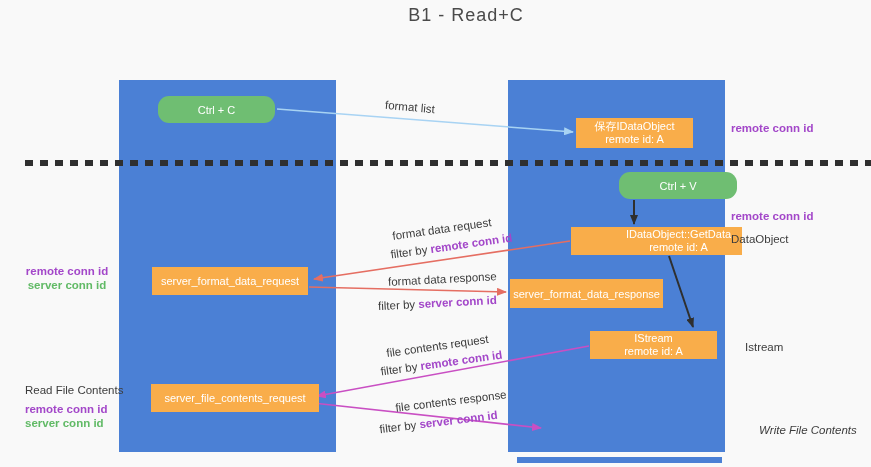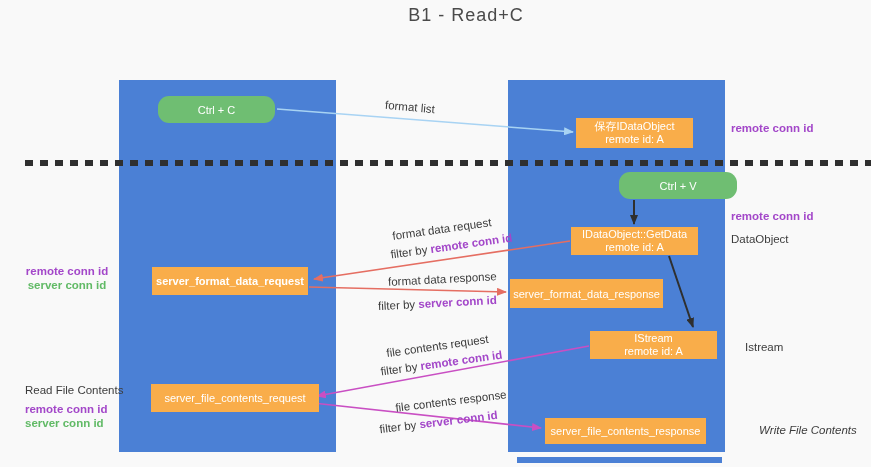--- a/index.html
+++ b/index.html
@@ -37,23 +37,23 @@
   
   .box{display:flex;flex-direction:column;align-items:center;justify-content:center;
        color:#fff;text-align:center;z-index:3;}
   .box .l1,.box .l2{line-height:13px;font-size:11px;white-space:nowrap;}
   .box.single{font-size:11px;white-space:nowrap;}
   .green{background:var(--box-green,#6fbe72);font-size:12px;border-radius:11px;}
   .orange{background:var(--box-orange,#f9ad4a);}
   .ctrl-c{left:158px;top:96px;width:117px;height:27px;}
   .ctrl-v{left:575px;top:172px;width:118px;height:27px;margin-left:44px;}
   .save-ido{left:576px;top:118px;width:117px;height:30px;}
-  .getdata{left:571px;top:227px;width:127px;height:28px;}
+  .getdata{left:571px;top:227px;width:127px;height:28px;padding-left:44px;}
   .istream{left:590px;top:331px;width:127px;height:28px;}
-  .sfdreq{left:152px;top:267px;width:156px;height:28px;font-weight:bold;}
+  .sfdreq{left:152px;top:267px;width:156px;height:28px;}
   .sfdresp{left:510px;top:279px;width:153px;height:29px;}
   .sfcreq{left:151px;top:384px;width:168px;height:28px;}
   .sfcresp{left:545px;top:418px;width:161px;height:26px;}
 
   
   .flow-lbl{white-space:nowrap;font-size:11.5px;color:var(--label-dark,#3c3c3c);z-index:3;}
   .hl{color:var(--text-purple,#a347c9);font-weight:bold;}
   .rot5{transform:rotate(5deg);} .rotm8{transform:rotate(-8deg);}
   .rotm3{transform:rotate(-3deg);} .rotm7{transform:rotate(-7deg);}
   .fl-formatlist{left:385px;top:101px;}
@@ -139,21 +139,20 @@
   </div>
 
   <div class="abs box orange istream">
     <div class="l1">IStream</div>
     <div class="l2">remote id: A</div>
   </div>
 
   <div class="abs box orange single sfdreq">server_format_data_request</div>
   <div class="abs box orange single sfdresp">server_format_data_response</div>
   <div class="abs box orange single sfcreq">server_file_contents_request</div>
-  <div class="abs box orange single sfcresp">server_file_contents_response</div>
 
   <div class="abs flow-lbl rot5 fl-formatlist">format list</div>
 
   <div class="abs flow-lbl rotm8 fl-fdr1">format data request</div>
   <div class="abs flow-lbl rotm8 fl-fdr2">
     <span>filter by </span><span class="hl">remote conn id</span>
   </div>
 
   <div class="abs flow-lbl rotm3 fl-fdresp1">format data response</div>
   <div class="abs flow-lbl rotm3 fl-fdresp2">

